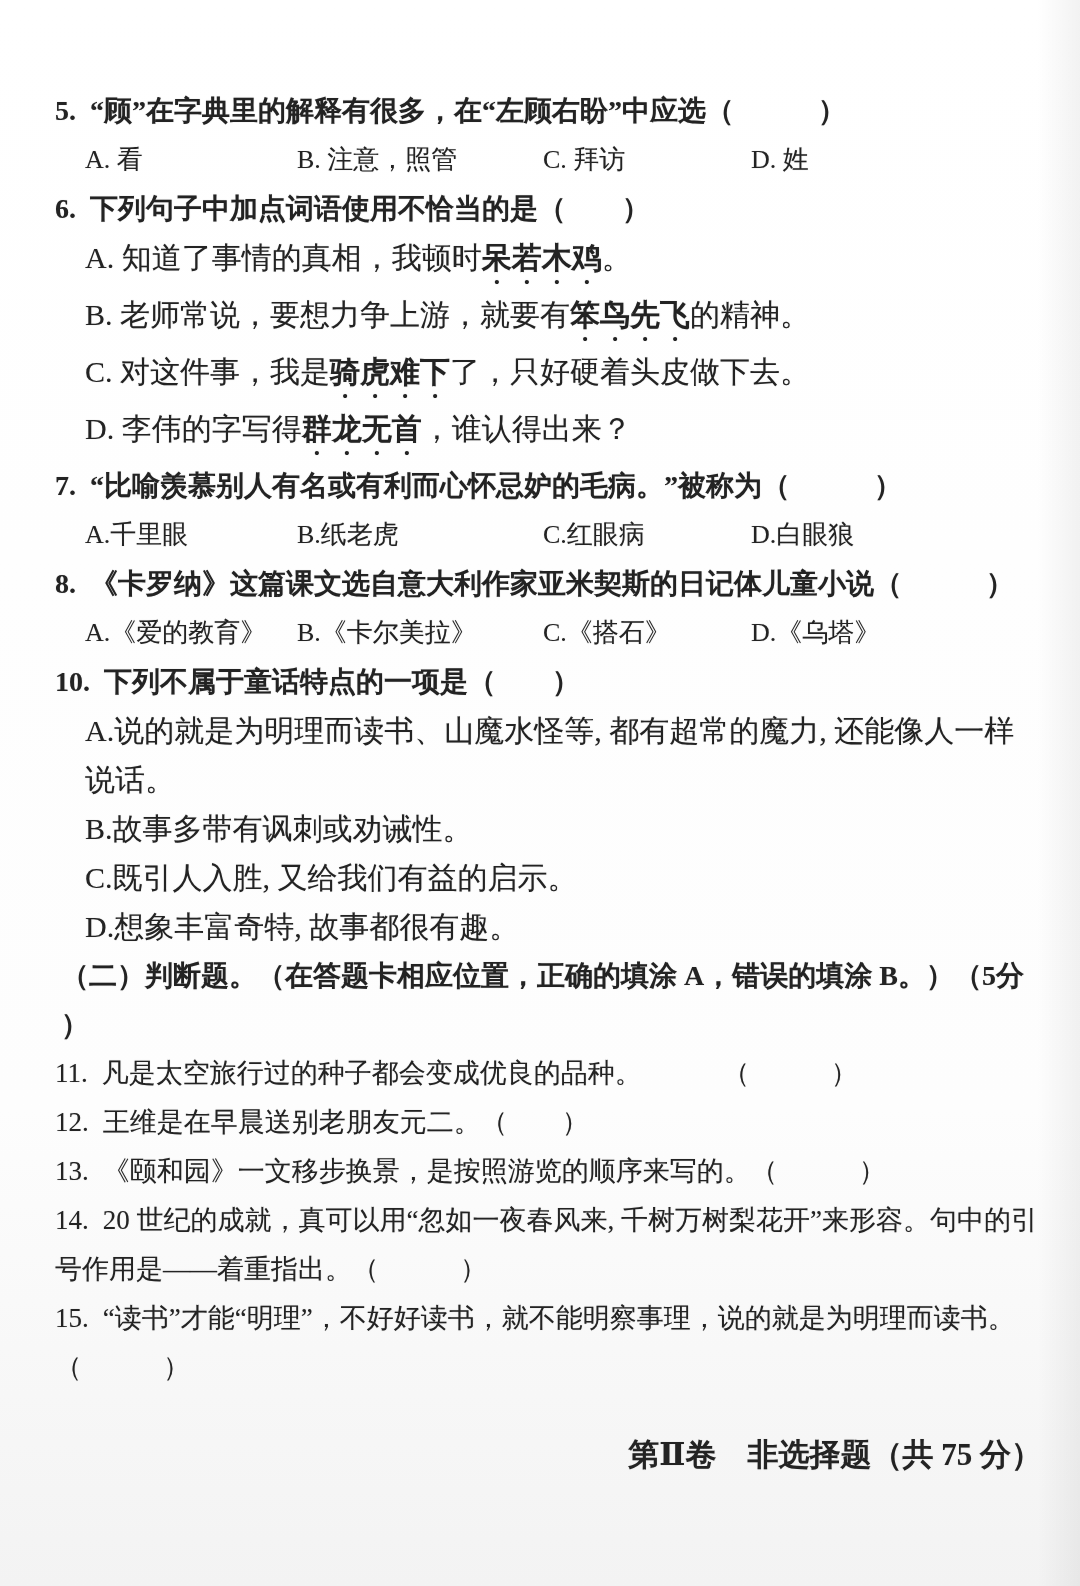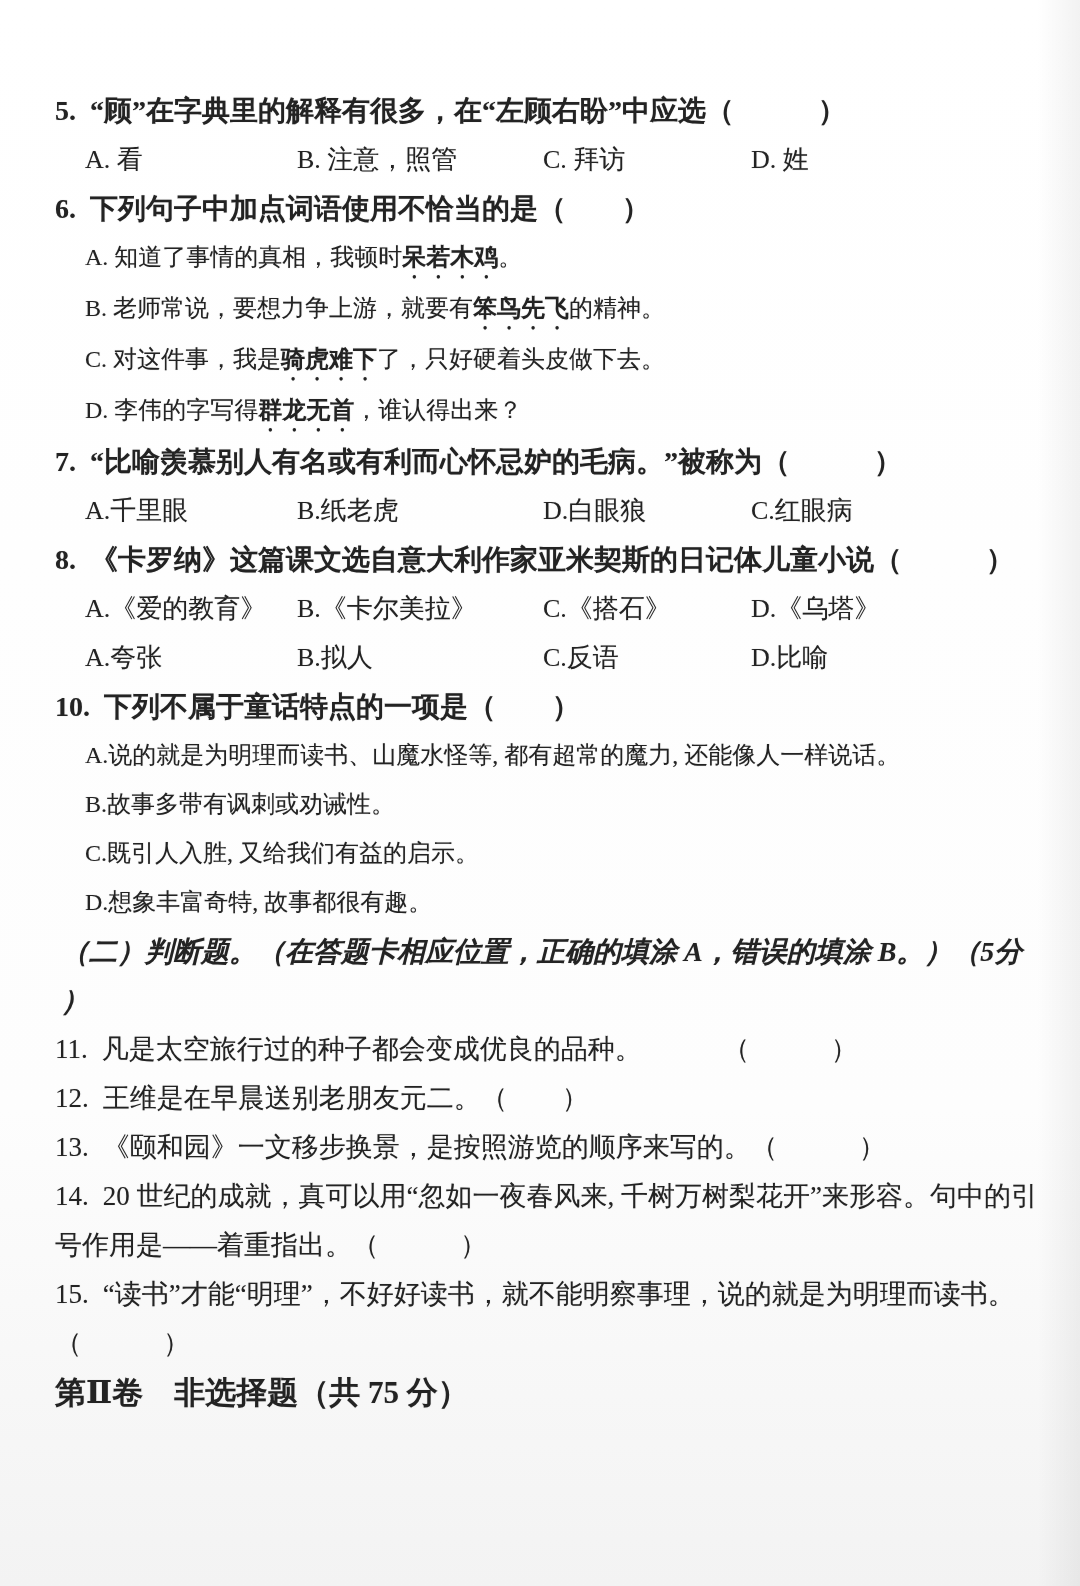--- a/index.html
+++ b/index.html
@@ -45,40 +45,40 @@
     align-items: center;
   }
   .options-inline .opt:nth-child(1) { width: 212px; }
   .options-inline .opt:nth-child(2) { width: 246px; }
   .options-inline .opt:nth-child(3) { width: 208px; }
   .options-inline .opt:nth-child(4) { flex: 1; }
   .opt, .opt span { white-space: pre-wrap; }
   .options-stacked .opt {
     margin-left: 30px;
     line-height: 49px;
-    font-size: 24px;
+    font-size: 30px;
   }
   .em-dotted {
     font-weight: bold;
     -webkit-text-emphasis: filled dot;
     -webkit-text-emphasis-position: under right;
     text-emphasis: filled dot;
     text-emphasis-position: under right;
   }
   .section-header {
     font-weight: bold;
     font-size: 28px;
     line-height: 49px;
     margin-left: 6px;
     white-space: pre-wrap;
-    font-style: italic;
   }
   .judgment .row { font-size: 27px; }
   .part2-title {
-    text-align: left;
+    margin-top: 38px;
+    text-align: right;
     font-weight: bold;
     font-size: 31px;
     line-height: 49px;
     white-space: pre-wrap;
   }
   .footer-note {
     margin-top: 13px;
     text-align: center;
     font-weight: bold;
     font-size: 22px;
@@ -109,42 +109,36 @@
       <div class="opt"><span>C. 对这件事，我是</span><span class="em-dotted">骑虎难下</span><span>了，只好硬着头皮做下去。</span></div>
       <div class="opt"><span>D. 李伟的字写得</span><span class="em-dotted">群龙无首</span><span>，谁认得出来？</span></div>
     </div>
   </div>
 
   <div class="question">
     <div class="row stem"><span class="qnum">7.</span><span>“比喻羡慕别人有名或有利而心怀忌妒的毛病。”被称为（　　　）</span></div>
     <div class="options-inline">
       <span class="opt">A.千里眼</span>
       <span class="opt">B.纸老虎</span>
+      <span class="opt">C.红眼病</span>
       <span class="opt">D.白眼狼</span>
-      <span class="opt">C.红眼病</span>
     </div>
   </div>
 
   <div class="question">
     <div class="row stem"><span class="qnum">8.</span><span>《卡罗纳》这篇课文选自意大利作家亚米契斯的日记体儿童小说（　　　）</span></div>
     <div class="options-inline">
       <span class="opt">A.《爱的教育》</span>
       <span class="opt">B.《卡尔美拉》</span>
       <span class="opt">C.《搭石》</span>
       <span class="opt">D.《乌塔》</span>
     </div>
   </div>
 
   <div class="question">
-    <div class="options-inline">
-      <span class="opt">A.夸张</span>
-      <span class="opt">B.拟人</span>
-      <span class="opt">C.反语</span>
-      <span class="opt">D.比喻</span>
-    </div>
   </div>
 
   <div class="question">
     <div class="row stem"><span class="qnum">10.</span><span>下列不属于童话特点的一项是（　　）</span></div>
     <div class="options-stacked">
       <div class="opt">A.说的就是为明理而读书、山魔水怪等, 都有超常的魔力, 还能像人一样说话。</div>
       <div class="opt">B.故事多带有讽刺或劝诫性。</div>
       <div class="opt">C.既引人入胜, 又给我们有益的启示。</div>
       <div class="opt">D.想象丰富奇特, 故事都很有趣。</div>
     </div>

